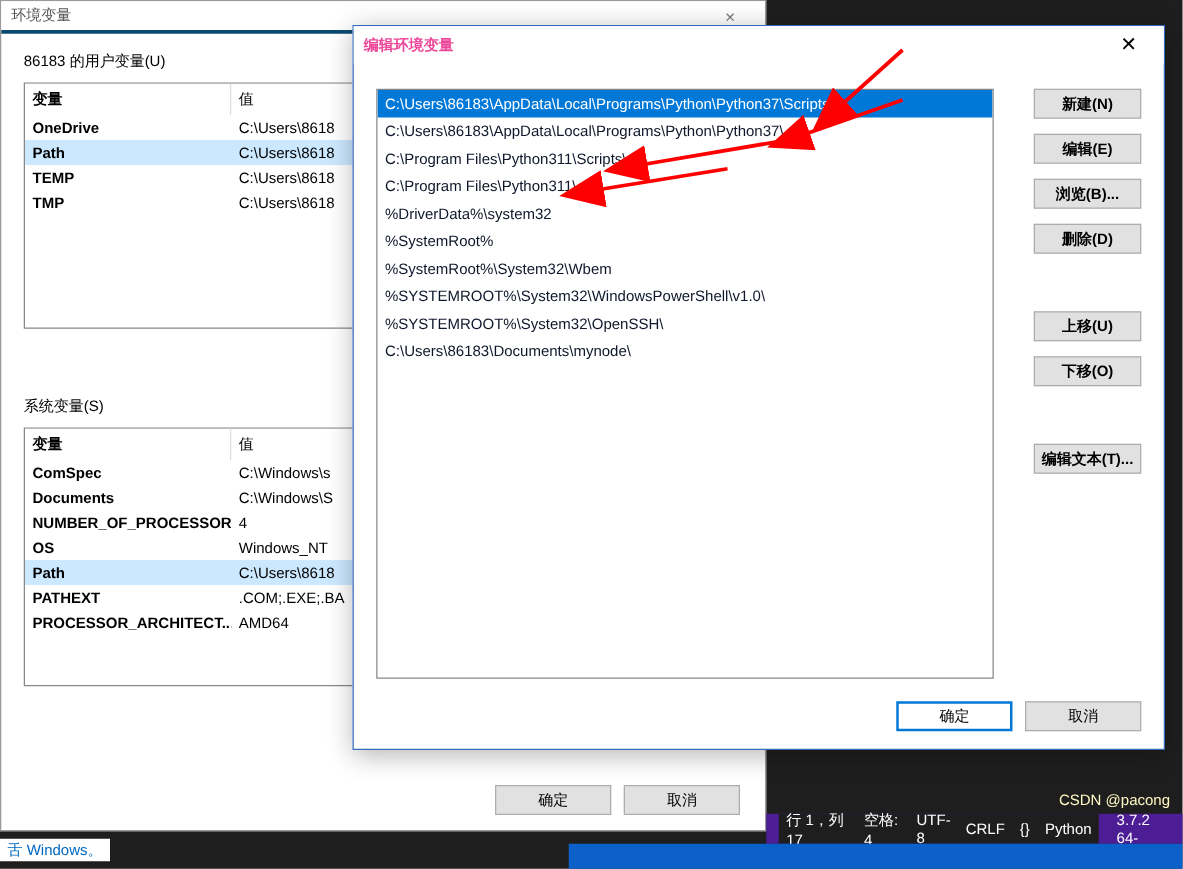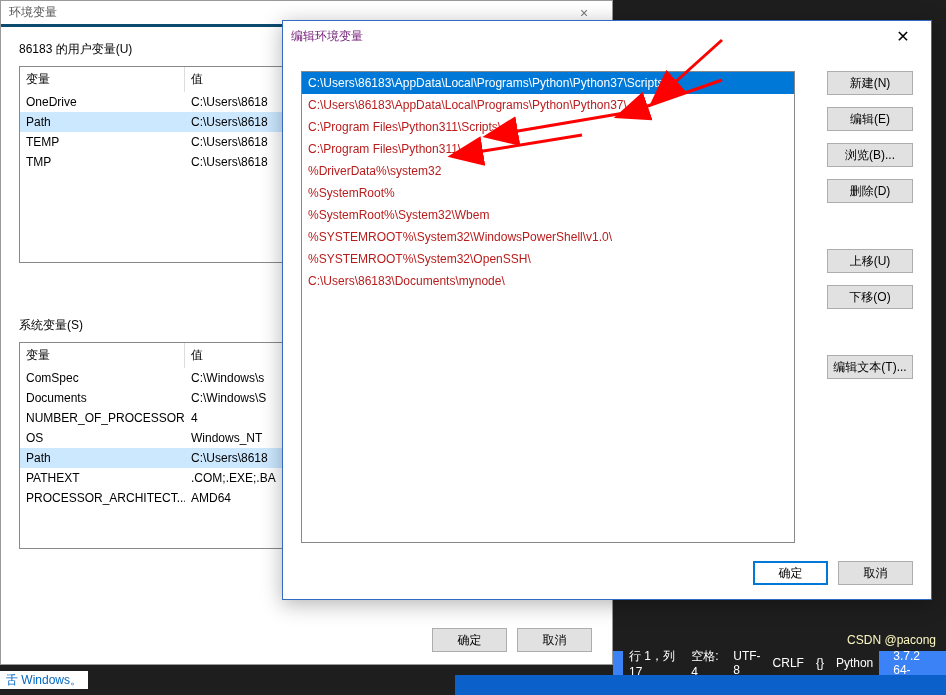--- a/index.html
+++ b/index.html
@@ -8,51 +8,51 @@
 
 .dlg-back { position: absolute; left: 0; top: 0; width: 613px; height: 665px; background: #fff; border: 1px solid #999; }
 .dlg-back .titlebar { height: 26px; display: flex; align-items: center; padding: 0 8px; background: #fff; border-bottom: 3px solid #0c4a6e; }
 .dlg-back .titlebar .title { flex: 1; color: #555; }
 .dlg-back .titlebar .close { width: 40px; text-align: center; color: #777; font-size: 14px; }
 .section { padding: 14px 18px 0 18px; }
 .section-label { display: block; margin-bottom: 8px; color: #000; }
 .table-wrap { border: 1px solid #888; background: #fff; }
 .table-head { display: flex; background: #fff; }
 .table-head .th { padding: 4px 6px; border-right: 1px solid #ddd; color: #000; }
-.col-var { width: 165px; }
+.col-var { width: 165px; font-weight: bold; }
 .col-val { flex: 1; }
 .tbody .row { display: flex; }
 .tbody .row.selected { background: #cce8ff; }
 .tbody .td { padding: 3px 6px; overflow: hidden; white-space: nowrap; }
 .user-table-body { height: 170px; }
 .sys-table-body { height: 180px; }
 .section-sys { margin-top: 40px; }
 .back-buttons { position: absolute; bottom: 12px; right: 20px; display: flex; gap: 10px; }
-.btn { width: 75px; height: 24px; background: #e1e1e1; border: 1px solid #adadad; display: flex; align-items: center; justify-content: center; cursor: pointer; }
+.btn { width: 93px; height: 24px; background: #e1e1e1; border: 1px solid #adadad; display: flex; align-items: center; justify-content: center; cursor: pointer; }
 
 
 .dlg-front { position: absolute; left: 282px; top: 20px; width: 650px; height: 580px; background: #fff; border: 1px solid #346ac0; box-shadow: 0 4px 20px rgba(0,0,0,0.3); z-index: 10; }
 .dlg-front .titlebar { height: 30px; display: flex; align-items: center; padding: 0 8px; background: #fff; }
-.dlg-front .titlebar .title { flex: 1; color: #701a75; font-weight: normal; }
+.dlg-front .titlebar .title { flex: 1; color: #ec4899; font-weight: bold; }
 .dlg-front .close-x { width: 40px; text-align: center; font-size: 16px; }
 .front-body { position: absolute; top: 50px; left: 18px; right: 18px; bottom: 56px; display: flex; gap: 32px; }
 .path-list { flex: 1; border: 1px solid #888; background: #fff; overflow: hidden; }
-.path-item { padding: 3px 6px; height: 22px; display: flex; align-items: center; font-size: 12px; color: #b91c1c; white-space: nowrap; overflow: hidden; }
+.path-item { padding: 3px 6px; height: 22px; display: flex; align-items: center; font-size: 12px; color: #0f172a; white-space: nowrap; overflow: hidden; }
 .path-item.selected { background: #0078d7; color: #fff; }
-.side-buttons { width: 86px; display: flex; flex-direction: column; gap: 12px; }
+.side-buttons { width: 86px; display: flex; flex-direction: column; gap: 12px; font-weight: bold; }
 .side-buttons .spacer { height: 22px; }
 .side-btn { height: 24px; background: #e1e1e1; border: 1px solid #adadad; display: flex; align-items: center; justify-content: center; cursor: pointer; }
 .front-footer { position: absolute; bottom: 14px; right: 18px; display: flex; gap: 10px; }
 .front-footer .btn.primary { background: #fff; border: 2px solid #0078d7; }
 
 
 .arrows { position: absolute; left: 282px; top: 20px; width: 650px; height: 580px; z-index: 20; pointer-events: none; }
 
 
-.statusbar { position: absolute; bottom: 20px; right: 0; left: 613px; height: 24px; background: #3b82f6; color: #fff; display: flex; align-items: center; padding: 0 10px; gap: 14px; font-size: 12px; }
+.statusbar { position: absolute; bottom: 20px; right: 0; left: 613px; height: 24px; background: #4c1d95; color: #fff; display: flex; align-items: center; padding: 0 10px; gap: 14px; font-size: 12px; }
 .statusbar .dark-segment { background: #1e1e1e; padding: 0 6px; height: 24px; display: flex; align-items: center; gap: 12px; }
 .taskbar { position: absolute; bottom: 0; right: 0; left: 455px; height: 20px; background: #0b61c9; }
 
 .watermark { position: absolute; right: 10px; bottom: 48px; color: #fef9c3; font-size: 12px; z-index: 5; margin-left: 20px; }
 .activate { position: absolute; left: 0; bottom: 6px; height: 18px; padding: 0 6px; color: #0067c0; background: #fff; font-size: 12px; display:flex; align-items:center;}
 </style>
 </head>
 <body>
 
 <div class="dlg-back">

